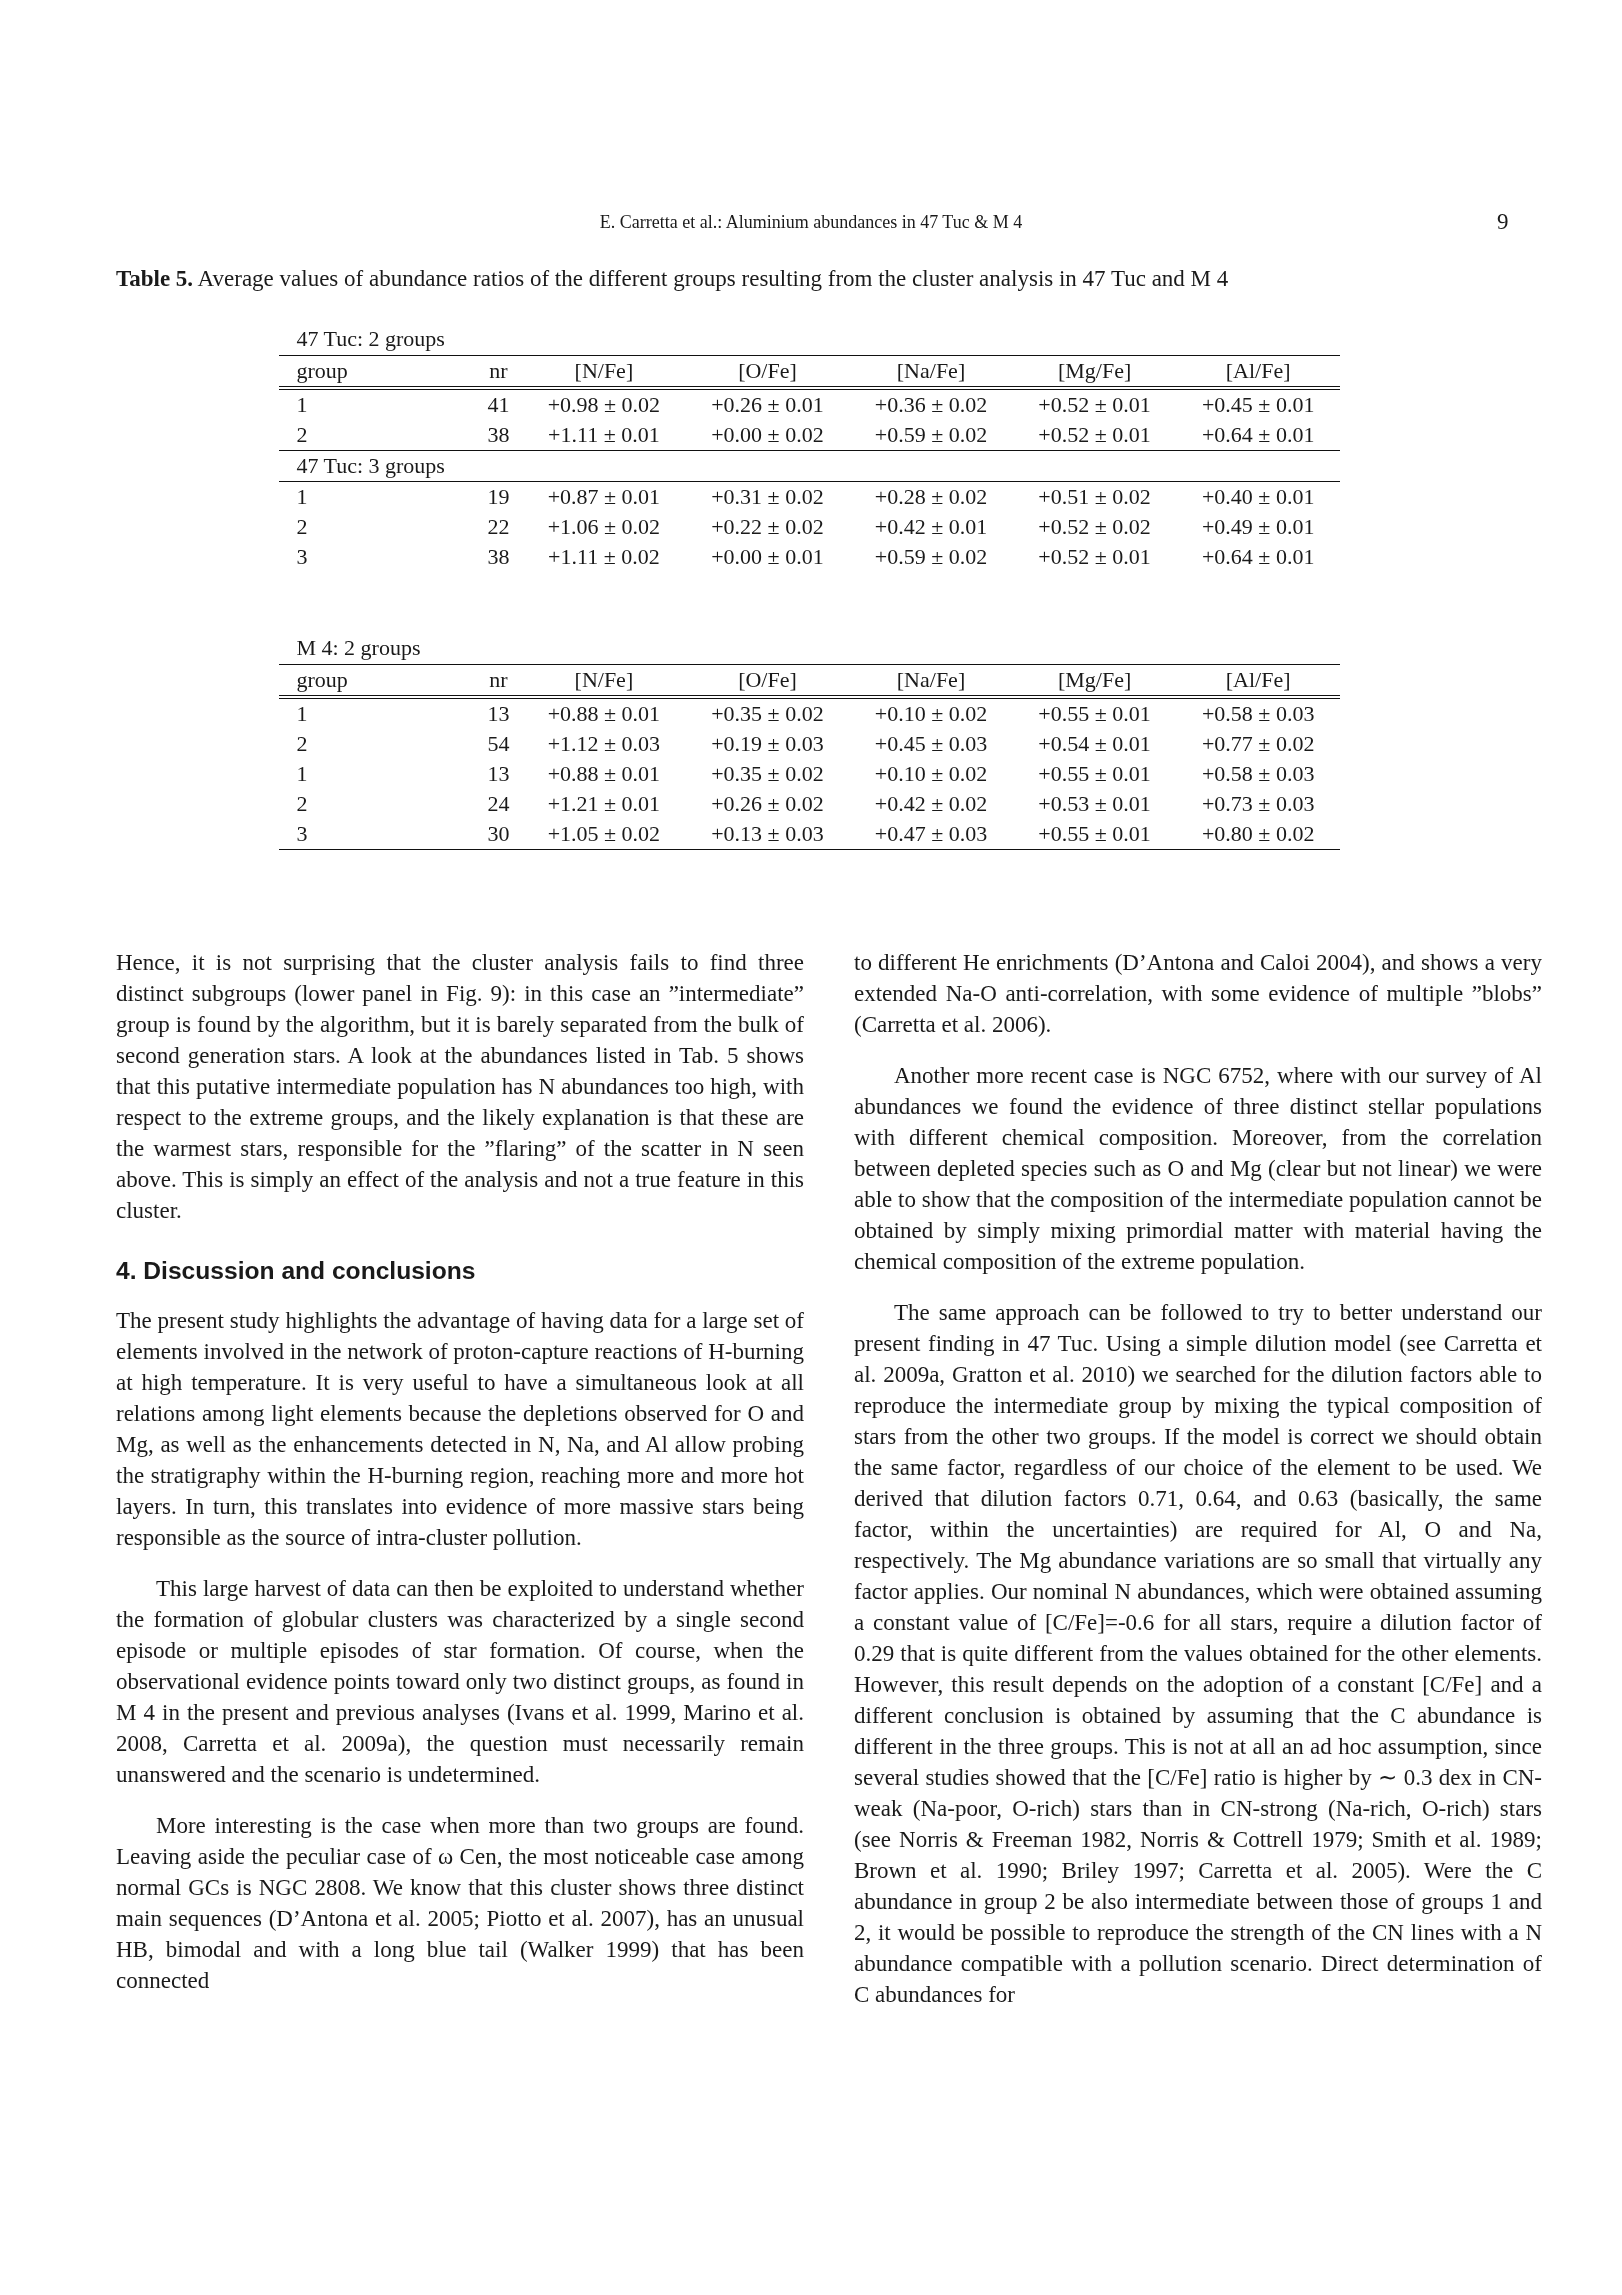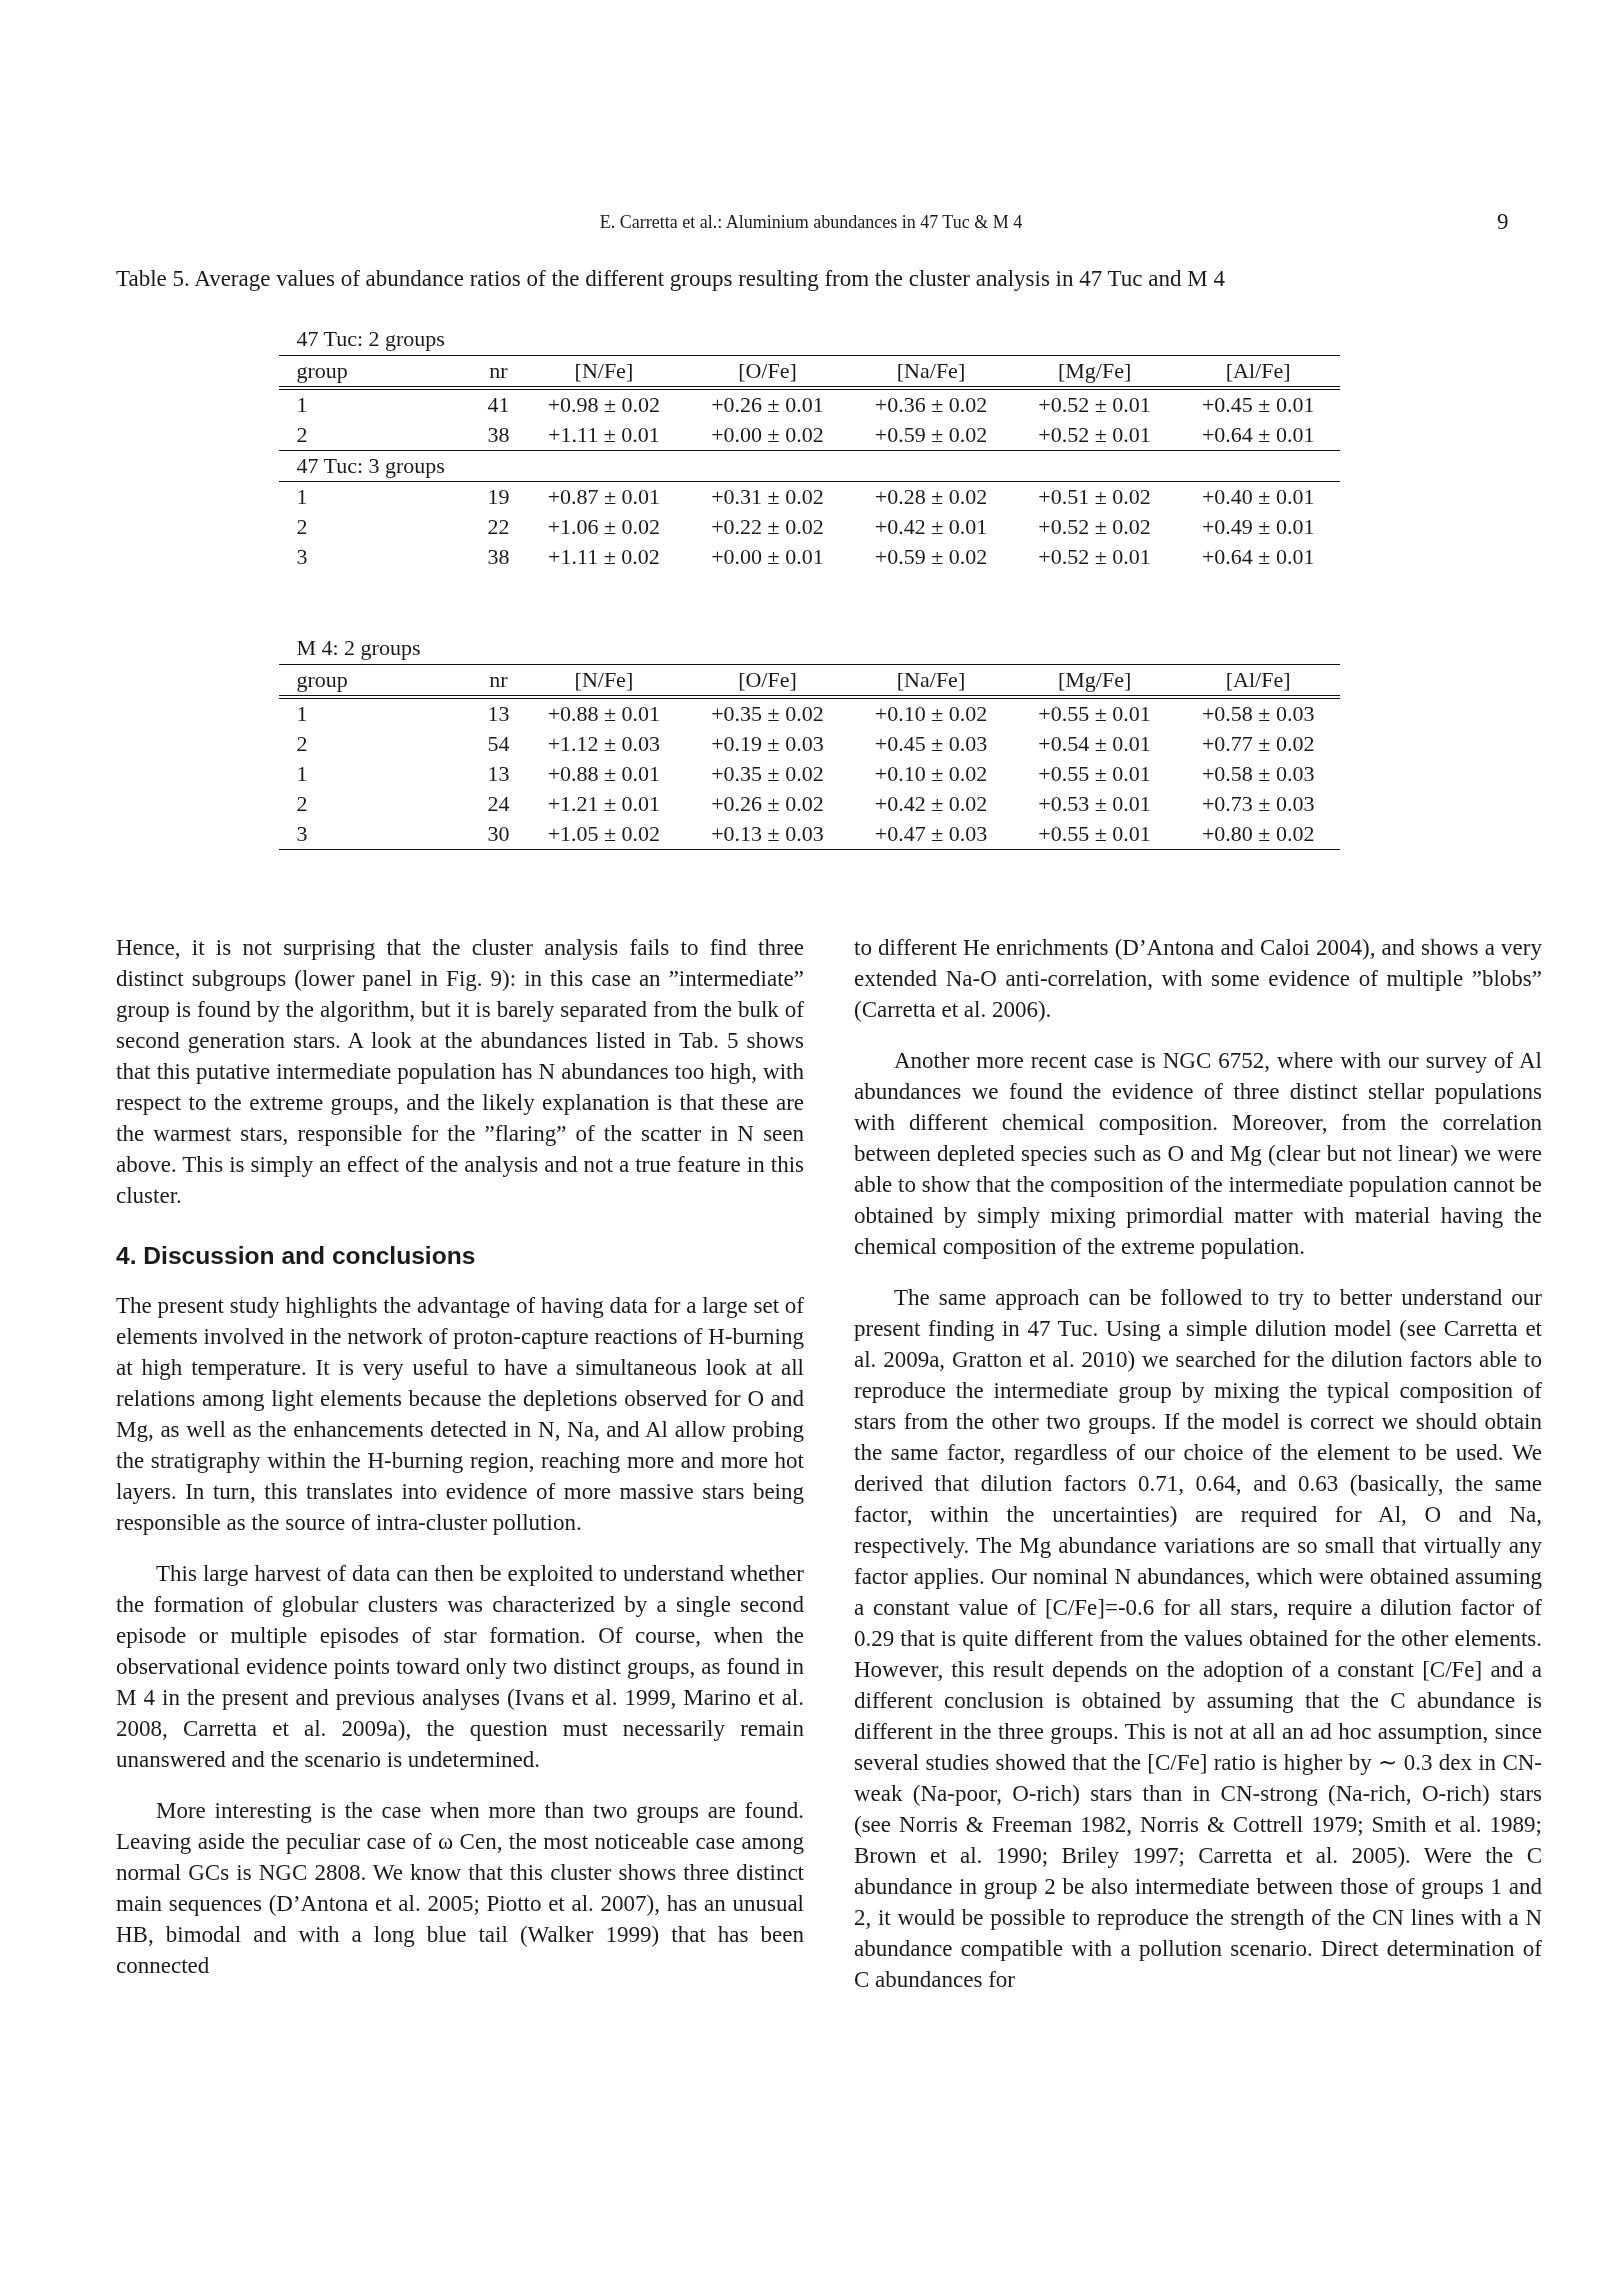--- a/index.html
+++ b/index.html
@@ -11,21 +11,21 @@
     position: absolute; top: 208px; left: 0; width: 1622px; text-align: center;
     font-size: 18px; line-height: 28.5px;
   }
   .page-number {
     position: absolute; top: 208px; left: 1497px; font-size: 23px; line-height: 28.5px;
   }
   .caption {
     position: absolute; top: 265px; left: 116px; width: 1394px;
     font-size: 23px; line-height: 28.5px;
   }
-  .caption .lbl { font-weight: normal; }
+  .caption .lbl { font-weight: bold; }
 
   .table-block { position: absolute; left: 279px; width: 1061px; }
   .table-block.t1 { top: 325px; }
   .table-block.t2 { top: 634px; }
   .tbl-title { font-size: 22px; line-height: 28.5px; padding-left: 17.4px; height: 30px; }
   table.abund {
     border-collapse: collapse; width: 1061px; font-size: 22px;
   }
   table.abund td, table.abund th {
     font-weight: normal; padding: 0; height: 30px; line-height: 30px; white-space: nowrap;
@@ -38,21 +38,21 @@
   table.abund tr.last td { border-bottom: 1.6px solid #111; }
 
   .col {
     position: absolute; width: 688px; font-size: 23px; line-height: 31px;
     text-align: justify; hyphens: manual;
   }
   .col.left { left: 116px; top: 932px; }
   .col.right { left: 854px; top: 932px; font-family: Liberation Serif, serif; }
   .col p { margin: 0; }
   .col p.indent { text-indent: 40px; margin-top: 20px; }
-  .col p.first { margin-top: 0; }
+  .col p.first { margin-top: 15px; }
   .section-heading {
     font-family: "Liberation Sans", "DejaVu Sans", sans-serif; font-weight: bold;
     font-size: 24.6px; line-height: 30px; margin: 30px 0 19px 0; text-align: left;
   }
 </style>
 </head>
 <body>
 
 <div class="running-head">E. Carretta et al.: Aluminium abundances in 47 Tuc &amp; M 4</div>
 <div class="page-number">9</div>

